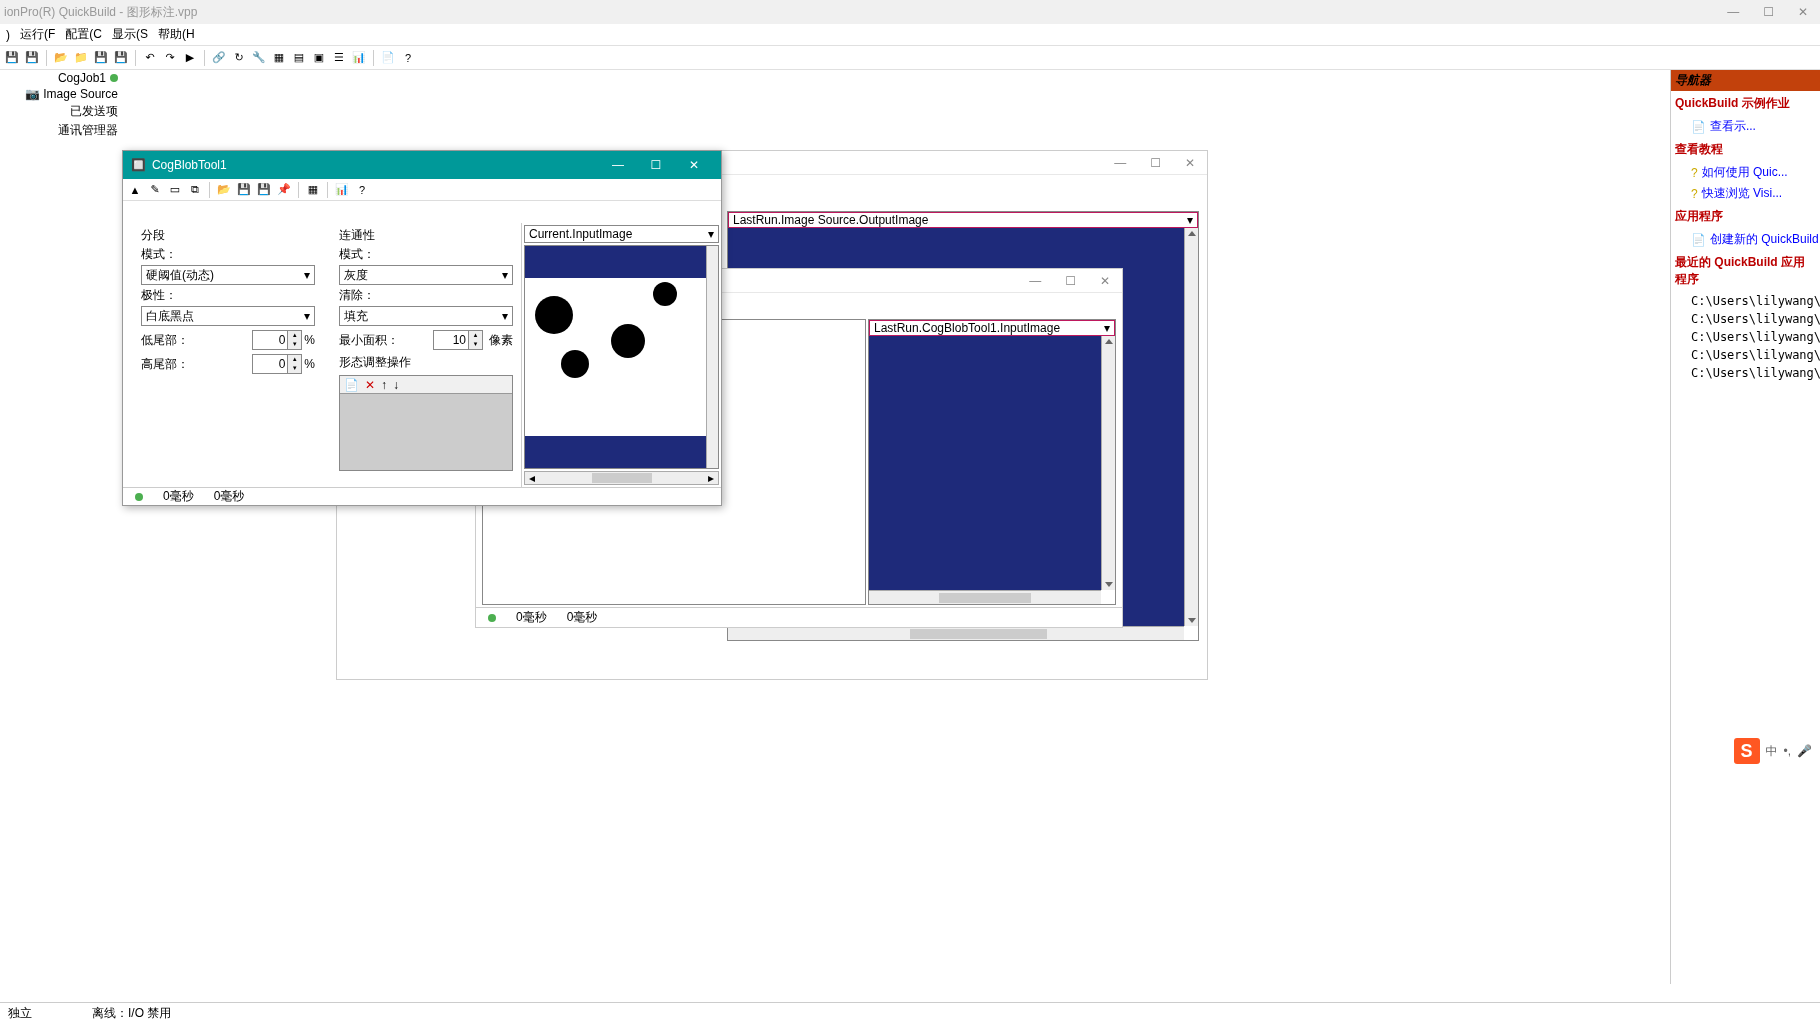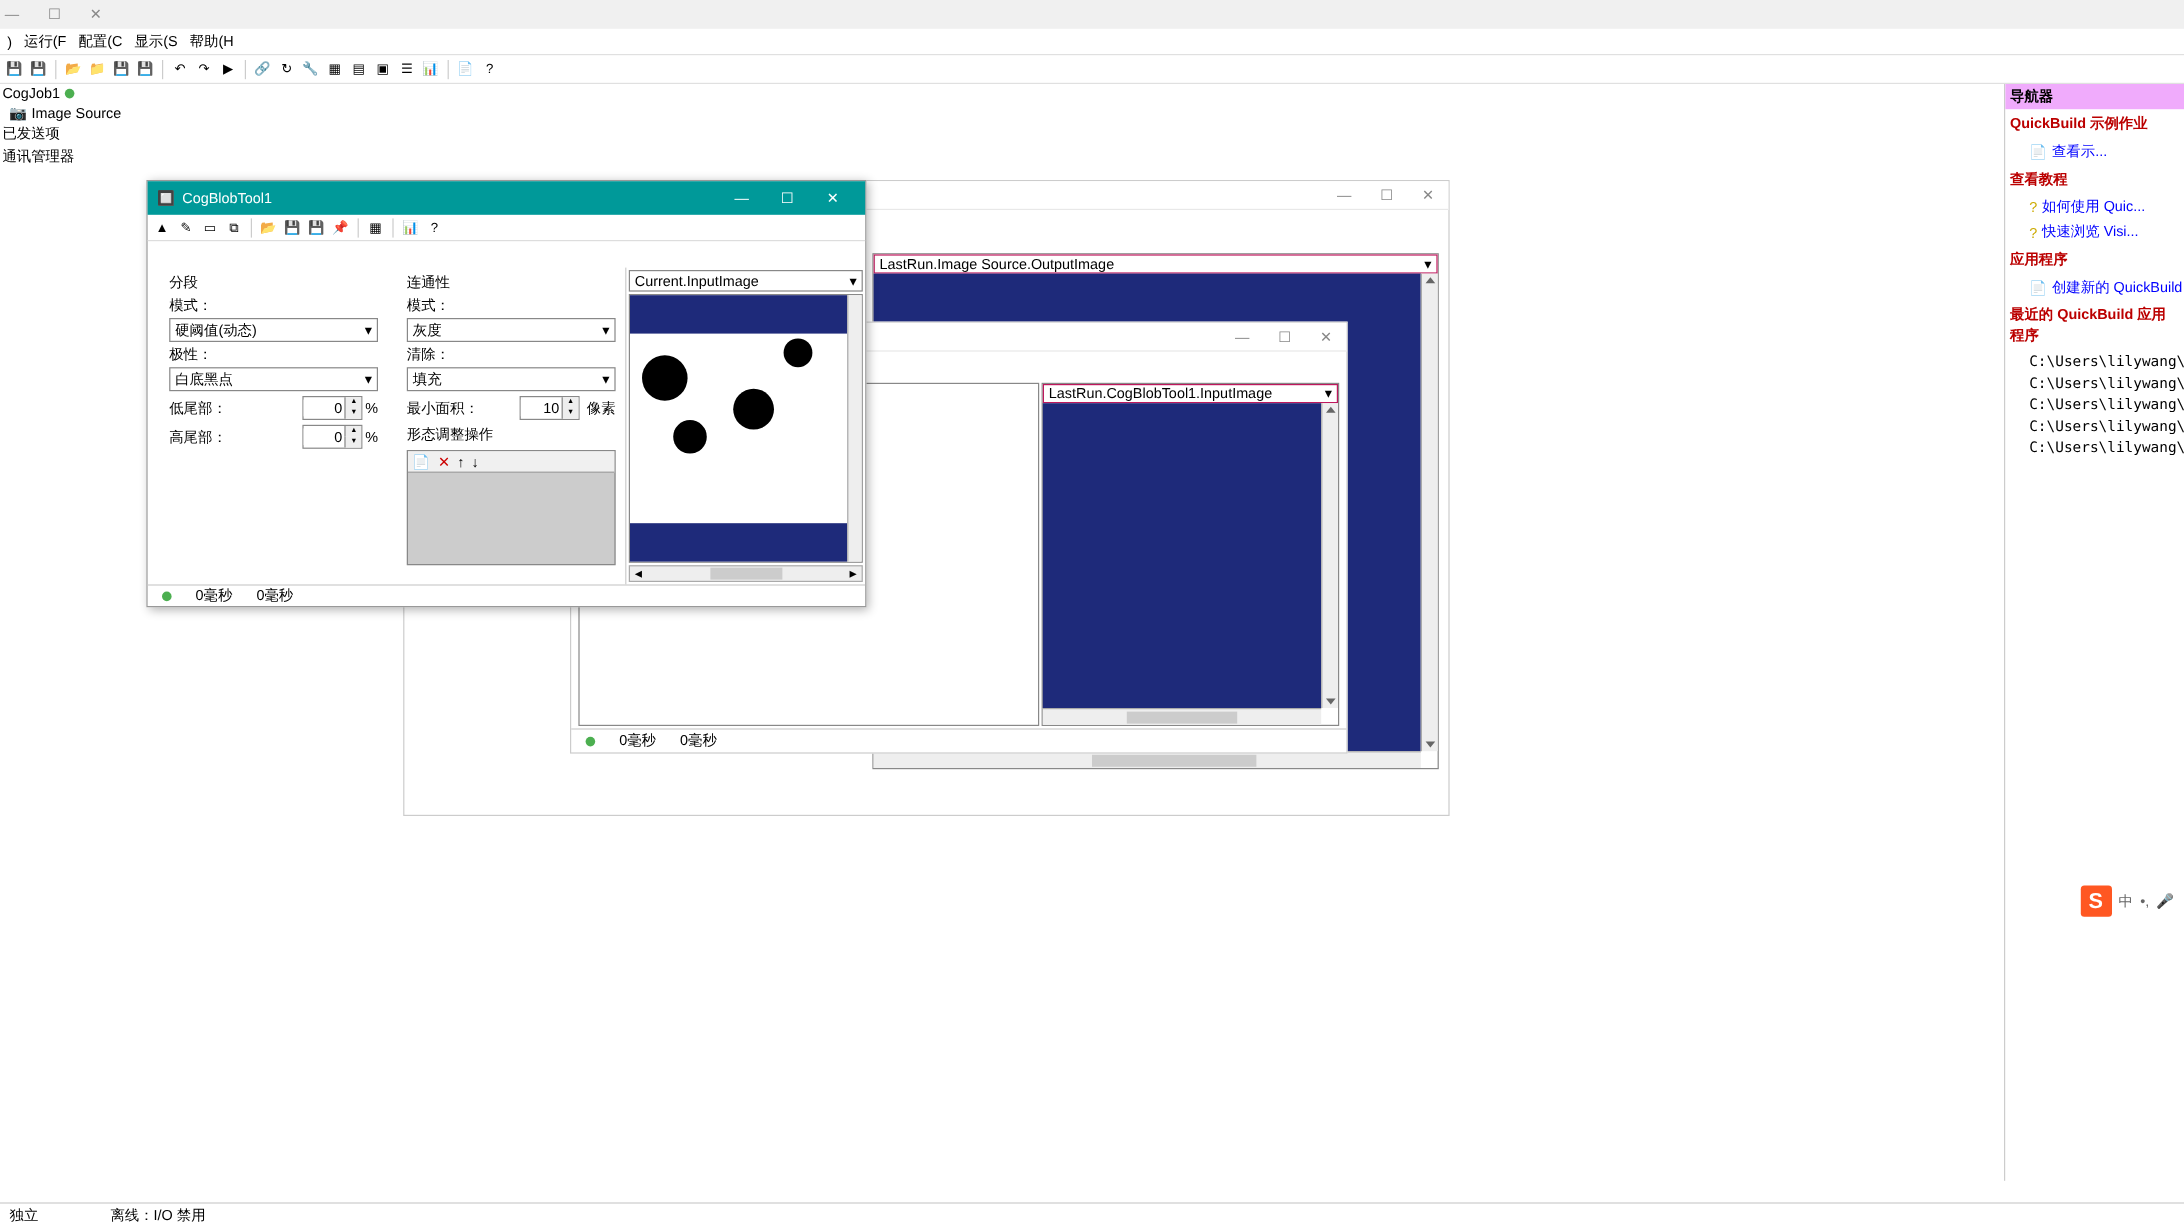--- a/index.html
+++ b/index.html
@@ -10,26 +10,26 @@
 .titlebar .wc { display: flex; gap: 24px; padding-right: 8px; }
 .titlebar .wc span { color: #888; cursor: default; }
 
 .menubar { height: 22px; display: flex; align-items: center; padding: 0 2px; gap: 2px; border-bottom: 1px solid #e0e0e0; }
 .menubar span { padding: 2px 4px; }
 
 .toolbar { height: 24px; display: flex; align-items: center; padding: 2px 4px; gap: 4px; border-bottom: 1px solid #e0e0e0; }
 .tb-icon { width: 16px; height: 16px; display: inline-flex; align-items: center; justify-content: center; font-size: 11px; }
 .tb-sep { width: 1px; height: 16px; background: #ccc; margin: 0 2px; }
 
-.tree { position: absolute; left: 0; top: 70px; width: 120px; font-family: monospace; }
+.tree { position: absolute; left: 0; top: 70px; width: 120px; font-family: monospace; text-align: right; }
 .tree div { padding: 1px 2px; white-space: nowrap; }
 .status-dot { display: inline-block; width: 8px; height: 8px; border-radius: 50%; background: #4caf50; margin-left: 4px; }
 
 .right-panel { position: absolute; right: 0; top: 70px; width: 150px; bottom: 40px; border-left: 1px solid #ccc; background: #fff; overflow-x: hidden; overflow-y: auto; }
-.rp-title { font-weight: bold; padding: 2px 4px; background: #f0abfc; }
+.rp-title { font-weight: bold; padding: 2px 4px; background: #c2410c; font-style: italic; }
 .rp-section { color: #b00; font-weight: bold; padding: 4px; }
 .rp-link { color: #00f; padding: 2px 4px 2px 20px; display: flex; align-items: center; gap: 4px; white-space: nowrap; overflow: hidden; text-overflow: ellipsis; }
 .rp-link.black { color: #000; font-family: monospace; }
 
 .statusbar { position: absolute; bottom: 0; left: 0; right: 0; height: 22px; border-top: 1px solid #ccc; display: flex; align-items: center; padding: 0 8px; gap: 60px; }
 
 
 .bg-window { position: absolute; left: 336px; top: 150px; width: 872px; height: 530px; border: 1px solid #ccc; background: #fff; }
 .bg-titlebar { height: 24px; background: #fff; display: flex; justify-content: flex-end; align-items: center; gap: 24px; padding: 0 12px; border-bottom: 1px solid #e8e8e8; color: #888; }
 .bg-view { position: absolute; right: 8px; top: 60px; width: 472px; height: 430px; border: 1px solid #888; }
@@ -91,20 +91,21 @@
 .scroll-h .thumb { position: absolute; top: 2px; height: 10px; background: #ccc; }
 
 .ime-badge { position: absolute; right: 8px; bottom: 260px; display: flex; align-items: center; gap: 6px; }
 .ime-badge .s { width: 26px; height: 26px; background: #ff5722; color: #fff; display: flex; align-items: center; justify-content: center; font-size: 18px; font-weight: bold; border-radius: 3px; }
 .ime-badge span { color: #666; }
 </style>
 </head>
 <body>
 
 <div class="titlebar">
+  <span class="title">ionPro(R) QuickBuild - 图形标注.vpp</span>
   <div class="wc">
     <span>—</span>
     <span>☐</span>
     <span>✕</span>
   </div>
 </div>
 
 <div class="menubar">
   <span>)</span>
   <span>运行(F</span>

